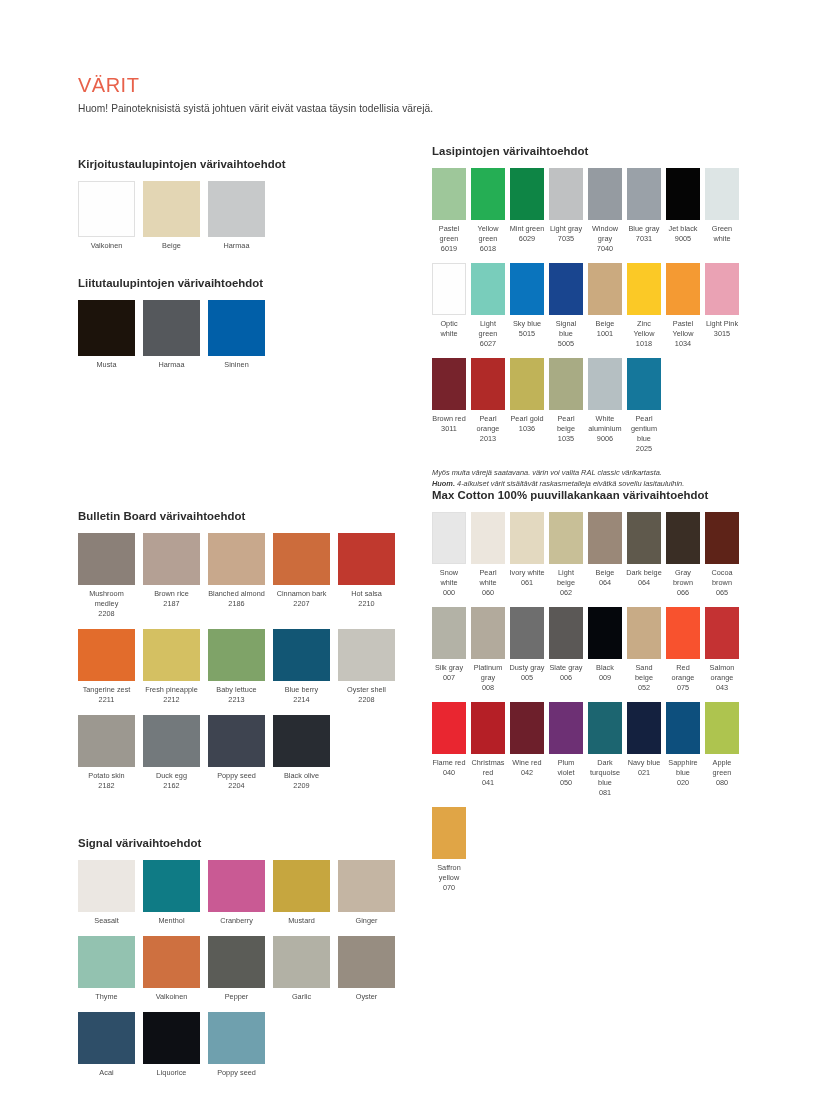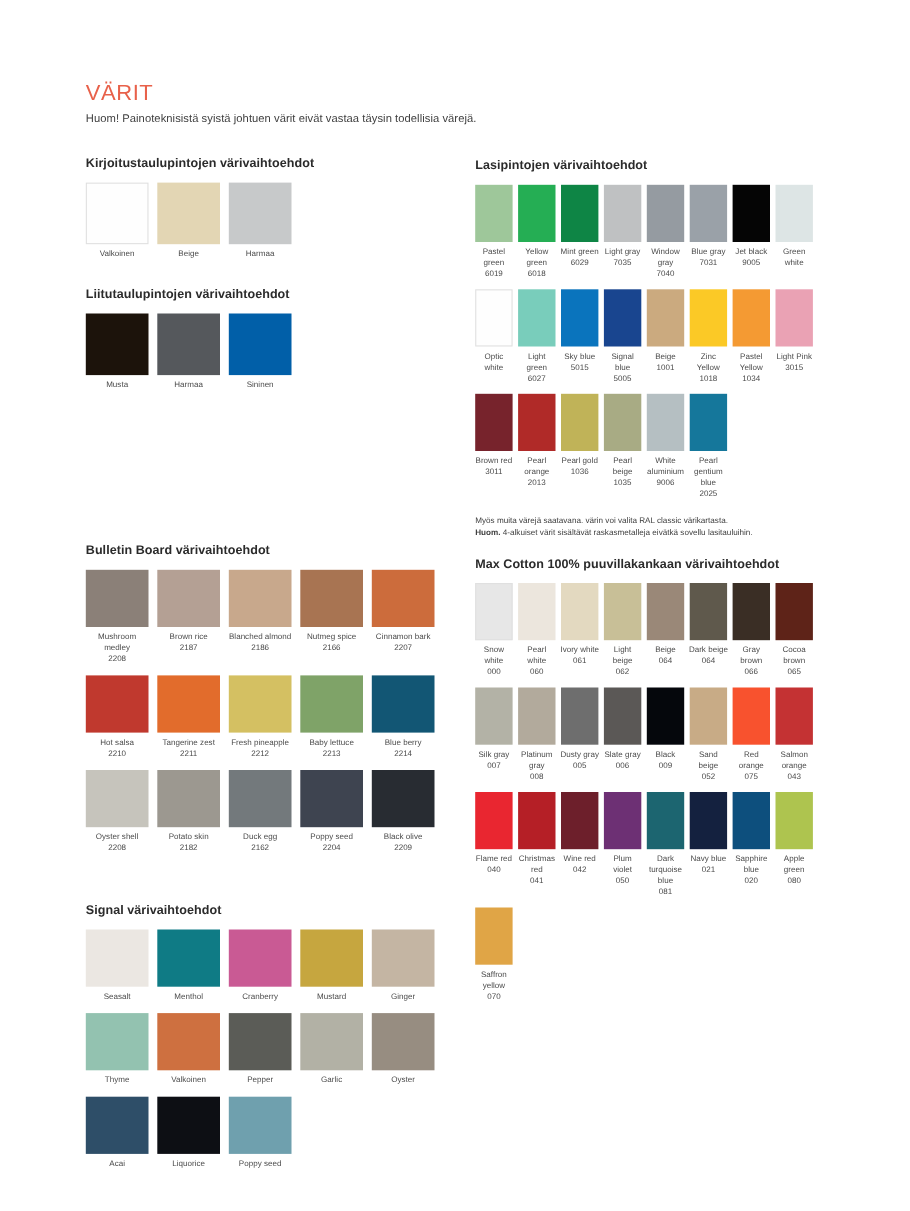--- a/index.html
+++ b/index.html
@@ -37,21 +37,21 @@
     margin-top: 7px;
     font-size: 10.2px;
     color: #404040;
     letter-spacing: 0.05px;
   }
 
   
   .col-left {
     position: absolute;
     left: 78px;
-    top: 143px;
+    top: 158px;
     width: 330px;
   }
   .col-right {
     position: absolute;
     left: 432px;
     top: 145px;
     width: 340px;
   }
 
   .section { margin-bottom: 0; }
@@ -104,21 +104,21 @@
 
   
   .grid-right .swatch-cell { width: 34px; margin-right: 5px; margin-bottom: 9px; }
   .grid-right .swatch-chip { height: 52px; }
 
   .note {
     font-size: 7.4px;
     line-height: 11px;
     color: #3d3d3d;
     margin-top: 4px;
-    margin-bottom: 18px;
+    font-style: italic;
   }
   .note b { font-weight: bold; }
 
   .spacer-lg { height: 128px; }
   .spacer-md { height: 36px; }
   .spacer-sm { height: 14px; }
 </style>
 </head>
 <body>
 
@@ -183,25 +183,20 @@
             <div class="swatch-chip" style="background: rgb(180, 160, 148);"></div>
             <div class="swatch-label">Brown rice</div>
             <div class="swatch-code">2187</div>
           </div>
           <div class="swatch-cell">
             <div class="swatch-chip" style="background: rgb(200, 168, 140);"></div>
             <div class="swatch-label">Blanched almond</div>
             <div class="swatch-code">2186</div>
           </div>
           <div class="swatch-cell">
-            <div class="swatch-chip" style="background: rgb(168, 116, 82);"></div>
-            <div class="swatch-label">Nutmeg spice</div>
-            <div class="swatch-code">2166</div>
-          </div>
-          <div class="swatch-cell">
             <div class="swatch-chip" style="background: rgb(204, 108, 60);"></div>
             <div class="swatch-label">Cinnamon bark</div>
             <div class="swatch-code">2207</div>
           </div>
           <div class="swatch-cell">
             <div class="swatch-chip" style="background: rgb(192, 57, 46);"></div>
             <div class="swatch-label">Hot salsa</div>
             <div class="swatch-code">2210</div>
           </div>
           <div class="swatch-cell">

